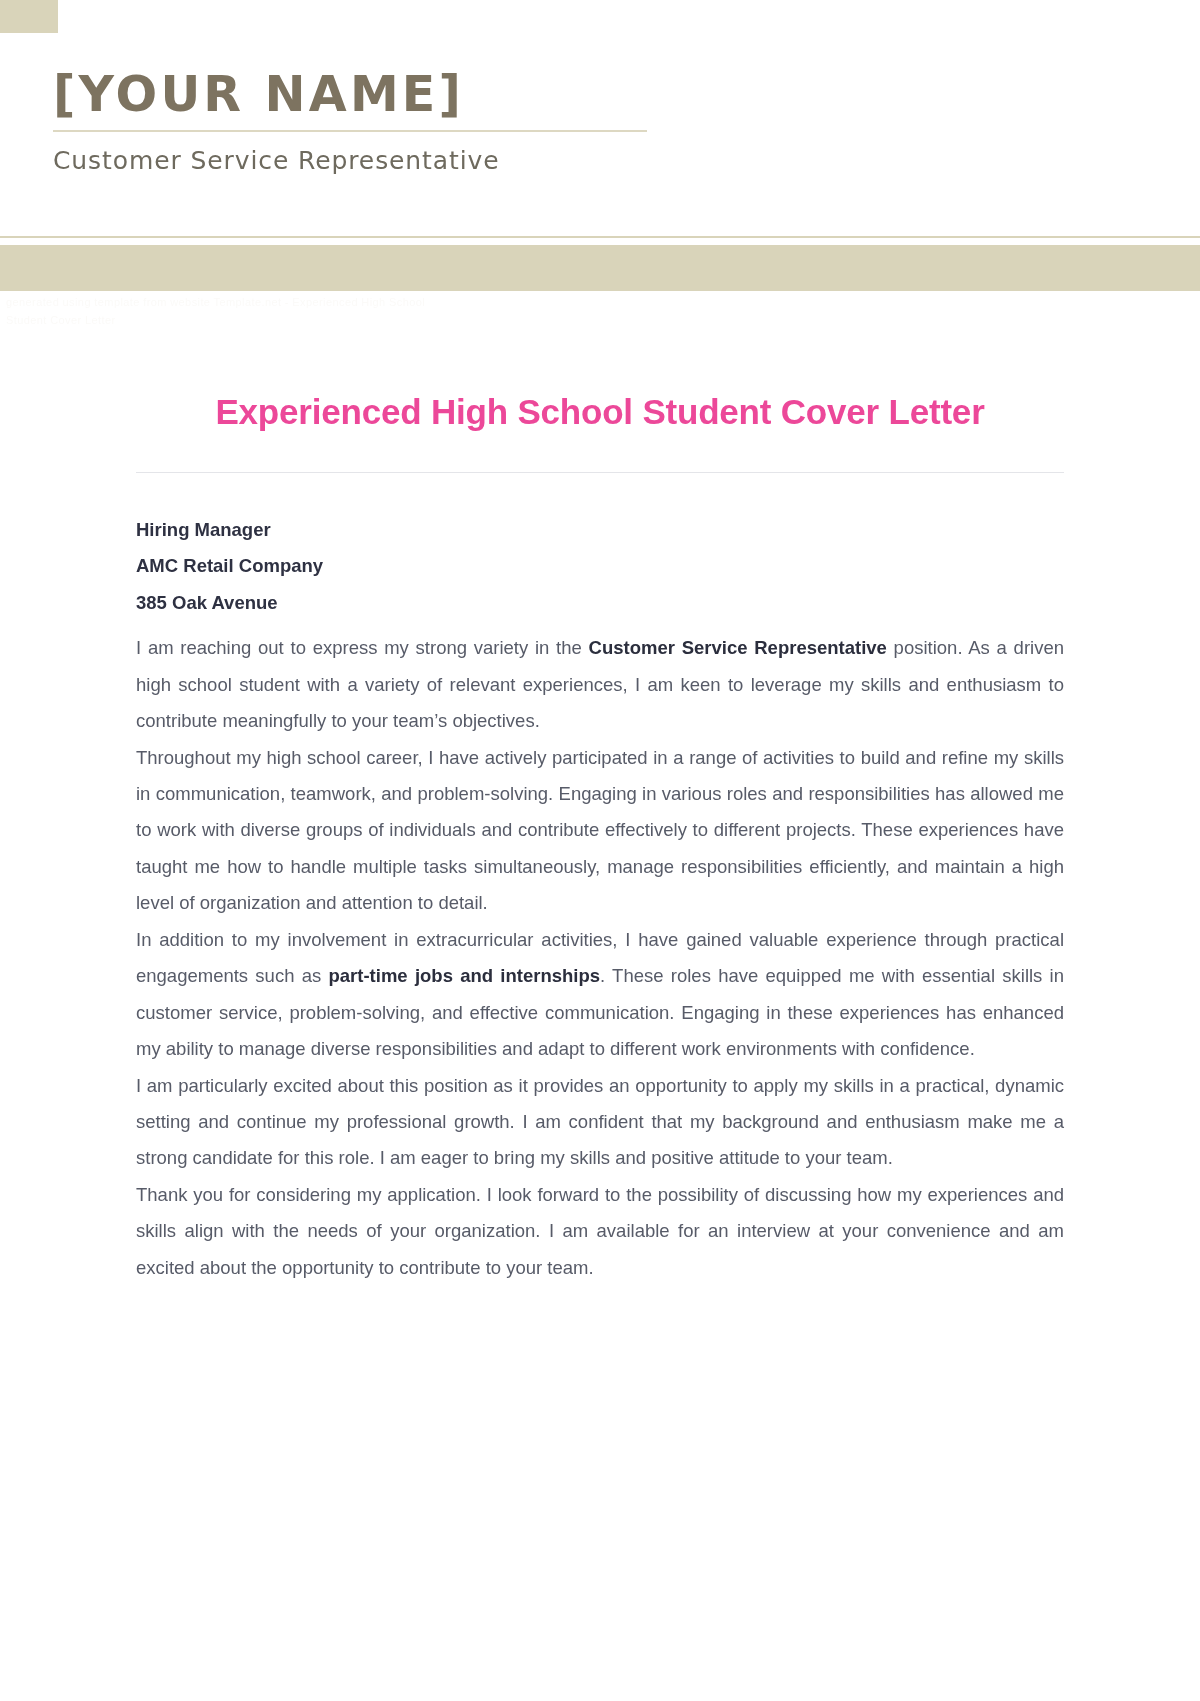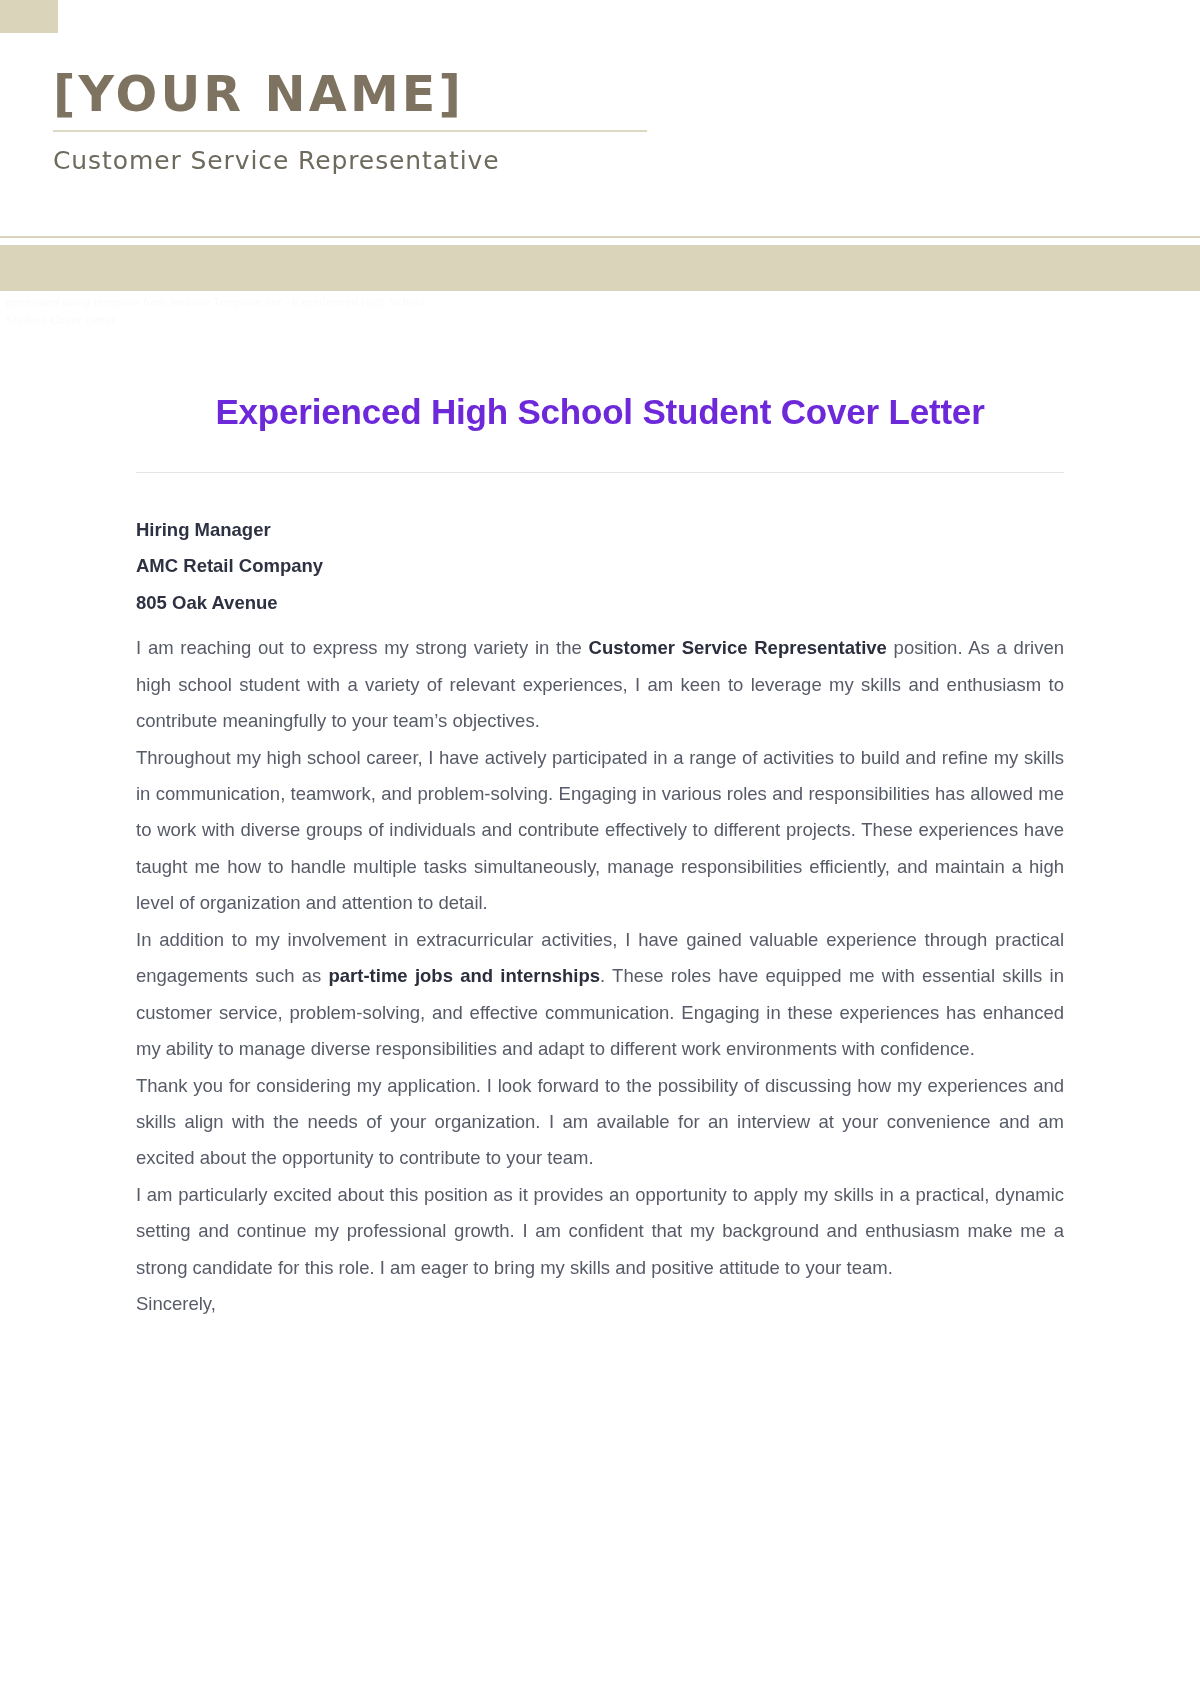--- a/index.html
+++ b/index.html
@@ -107,21 +107,21 @@
     top: 330px;
     width: 1200px;
   }
 
   .doc-title {
     margin: 60px 0 0 0;
     text-align: center;
     font-family: "Liberation Sans", sans-serif;
     font-size: 35px;
     font-weight: 700;
-    color: #6d28d9;
+    color: #ec4899;
     letter-spacing: -0.2px;
     line-height: 1.25;
   }
 
   .doc-divider {
     margin: 38px auto 0 auto;
     width: 928px;
     height: 1px;
     background: #e4e5e9;
   }
@@ -194,29 +194,28 @@
 <div class="doc">
 
   <h1 class="doc-title">Experienced High School Student Cover Letter</h1>
 
   <div class="doc-divider"></div>
 
   <div class="letter">
 
     <div class="addr-line">Hiring Manager</div>
     <div class="addr-line">AMC Retail Company</div>
-    <div class="addr-line">805 Oak Avenue</div>
+    <div class="addr-line">385 Oak Avenue</div>
 
 
     <p class="para"><span>I am reaching out to express my strong variety in the </span><b>Customer Service Representative</b><span> position. As a driven high school student with a variety of relevant experiences, I am keen to leverage my skills and enthusiasm to contribute meaningfully to your team’s objectives.</span></p>
 
     <p class="para">Throughout my high school career, I have actively participated in a range of activities to build and refine my skills in communication, teamwork, and problem-solving. Engaging in various roles and responsibilities has allowed me to work with diverse groups of individuals and contribute effectively to different projects. These experiences have taught me how to handle multiple tasks simultaneously, manage responsibilities efficiently, and maintain a high level of organization and attention to detail.</p>
 
     <p class="para"><span>In addition to my involvement in extracurricular activities, I have gained valuable experience through practical engagements such as </span><b>part-time jobs and internships</b><span>. These roles have equipped me with essential skills in customer service, problem-solving, and effective communication. Engaging in these experiences has enhanced my ability to manage diverse responsibilities and adapt to different work environments with confidence.</span></p>
 
+    <p class="para">I am particularly excited about this position as it provides an opportunity to apply my skills in a practical, dynamic setting and continue my professional growth. I am confident that my background and enthusiasm make me a strong candidate for this role. I am eager to bring my skills and positive attitude to your team.</p>
+
     <p class="para">Thank you for considering my application. I look forward to the possibility of discussing how my experiences and skills align with the needs of your organization. I am available for an interview at your convenience and am excited about the opportunity to contribute to your team.</p>
 
-    <p class="para">I am particularly excited about this position as it provides an opportunity to apply my skills in a practical, dynamic setting and continue my professional growth. I am confident that my background and enthusiasm make me a strong candidate for this role. I am eager to bring my skills and positive attitude to your team.</p>
-
-    <div class="closing">Sincerely,</div>
 
   </div>
 </div>
 
 </body></html>

